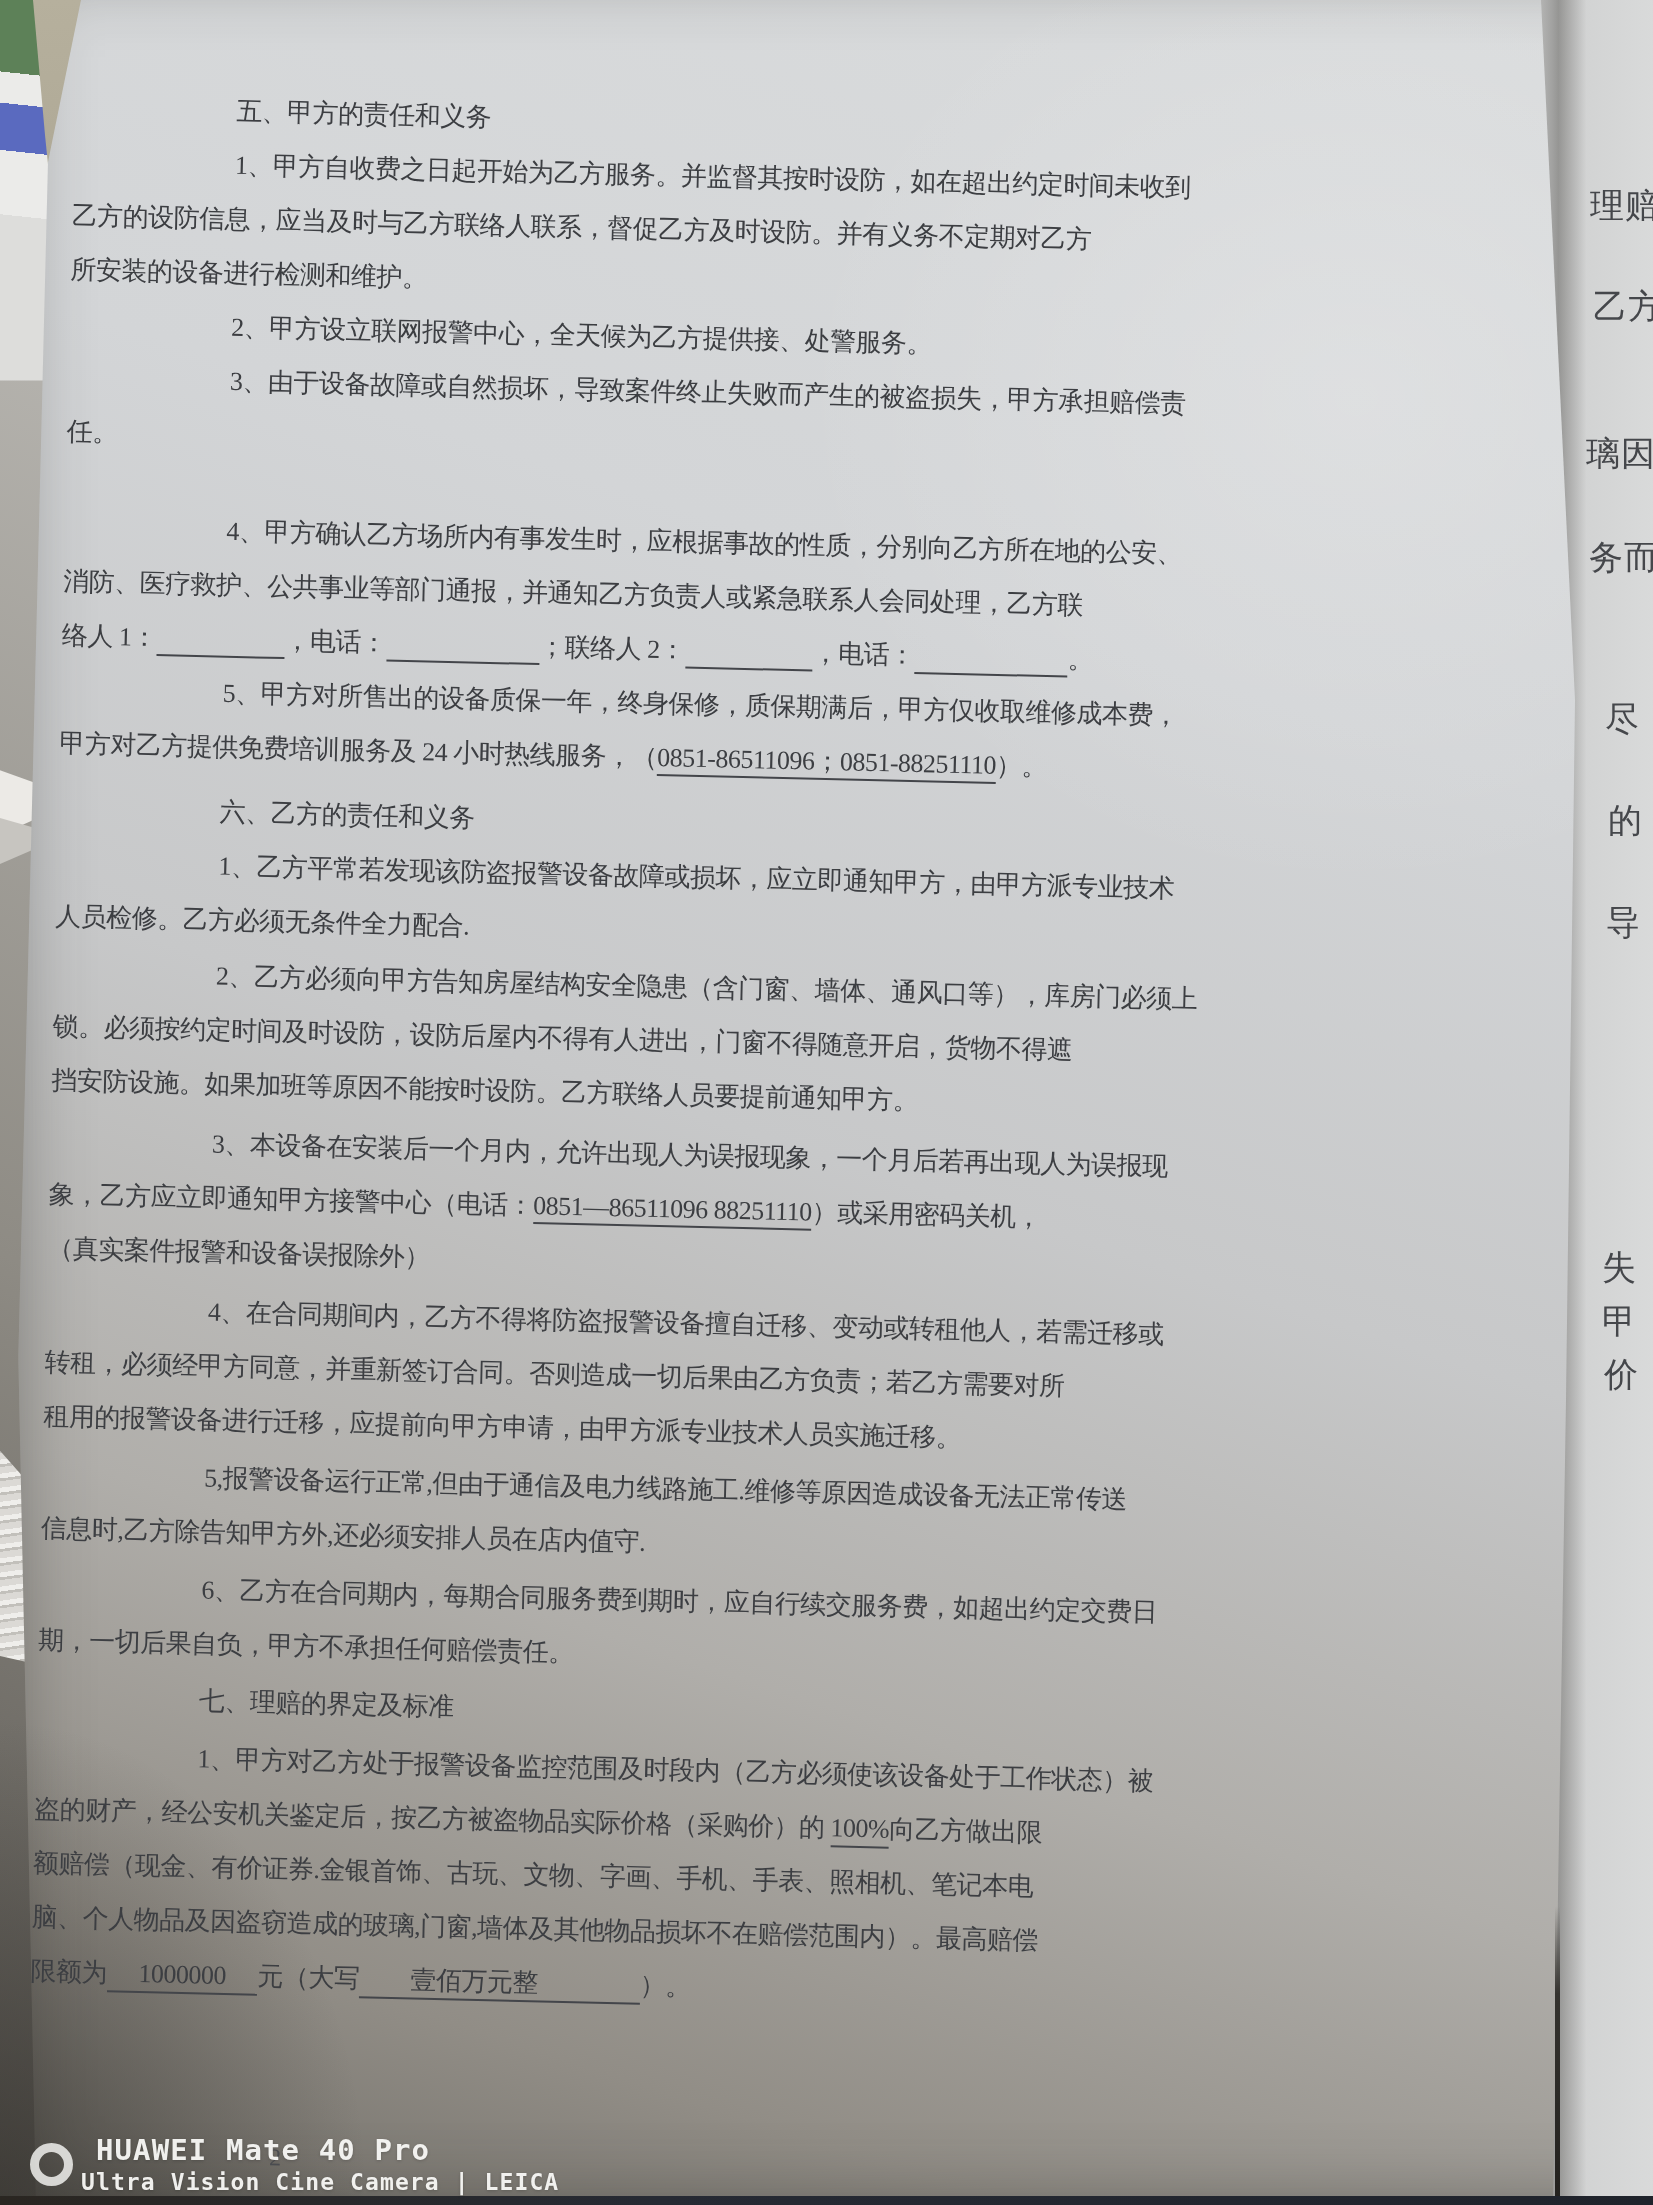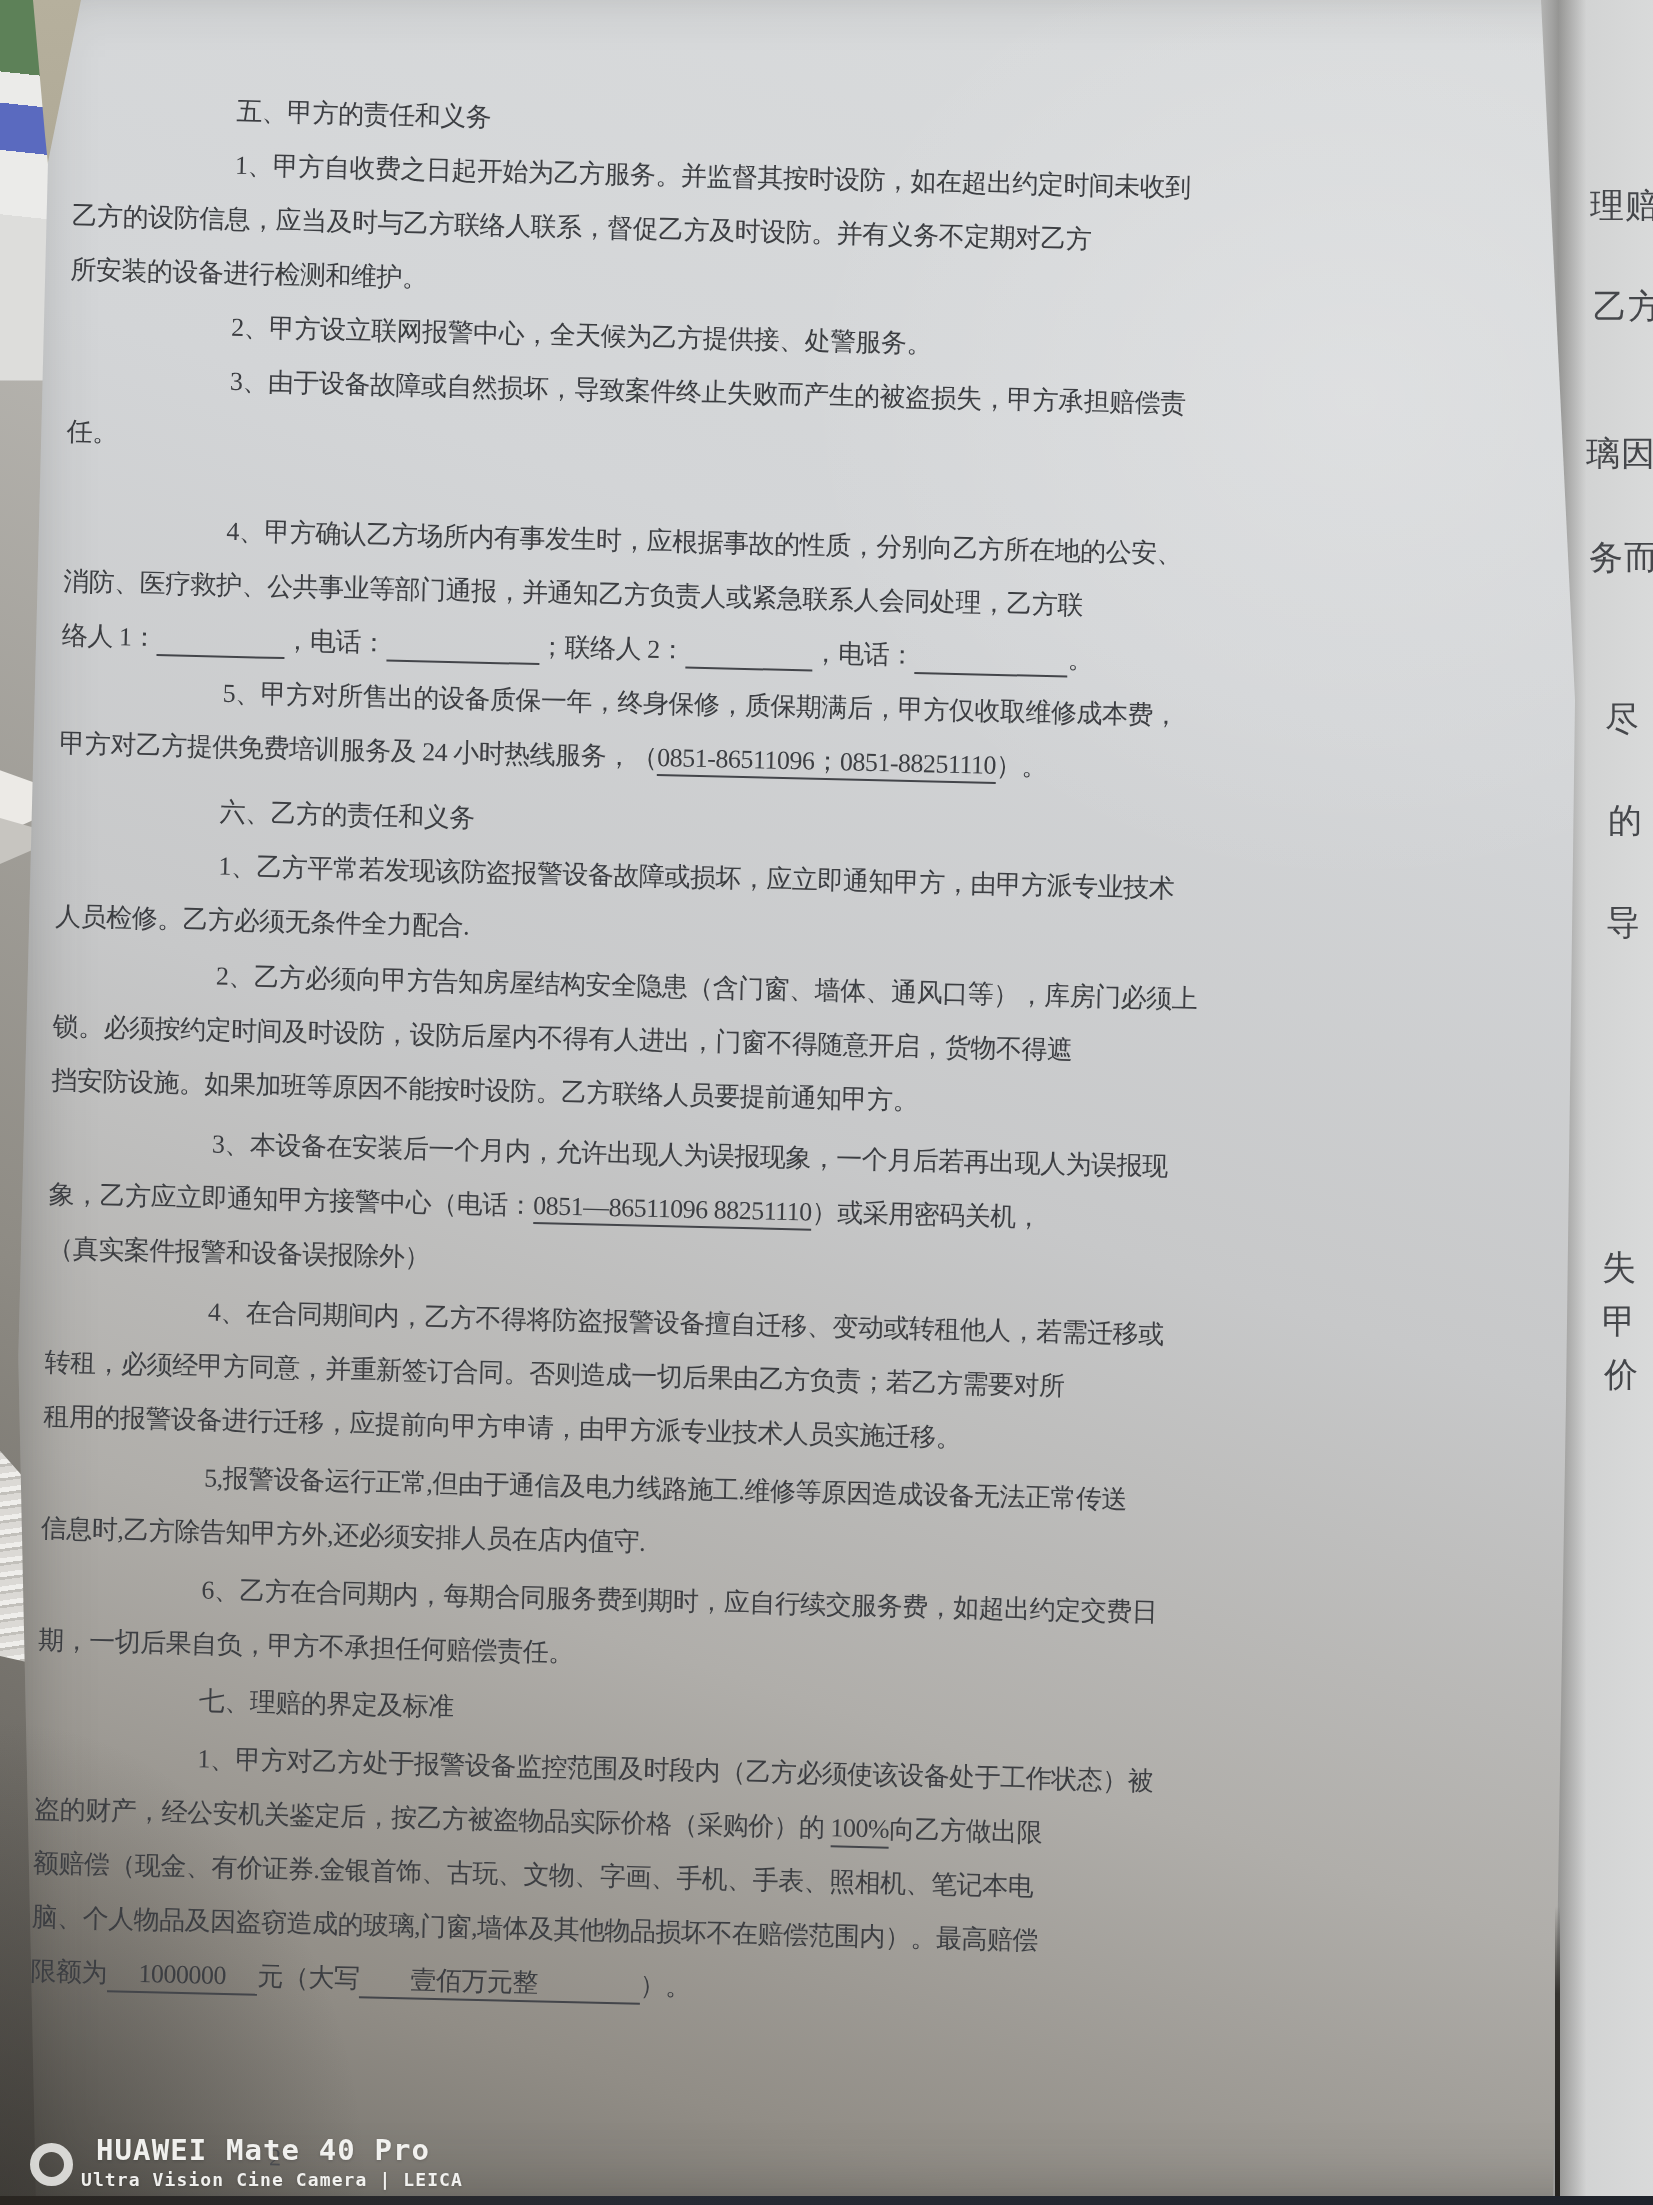--- a/index.html
+++ b/index.html
@@ -50,21 +50,21 @@
   
   .bottom-strip{position:absolute;left:0;top:2196px;width:1654px;height:9.7px;
     background:linear-gradient(to right,#2a2621,#262a33 40%,#1f232b);}
   
   .wm-ring{position:absolute;left:30px;top:2143px;width:43px;height:43px;box-sizing:border-box;
     border-radius:50%;border:9.2px solid rgba(250,250,248,.8);}
   .wm-text{position:absolute;color:rgba(252,252,250,.93);
     font-family:"DejaVu Sans Mono","Liberation Mono",monospace;font-weight:bold;
     text-shadow:0 1.1px 3.2px rgba(0,0,0,.18);white-space:nowrap;}
   .wm-1{left:81px;top:2133px;font-size:29px;letter-spacing:1.1px;margin-left:15px;}
-  .wm-2{left:81px;top:2169px;font-size:18px;letter-spacing:1.1px;}
+  .wm-2{left:81px;top:2169px;font-size:23px;letter-spacing:1.1px;}
 </style>
 </head>
 <body>
 
 <div class="folder"></div>
 <div class="desk-wedge"></div>
 <div class="sheet-a"></div>
 <div class="sheet-b"></div>
 <div class="stack"></div>
 

